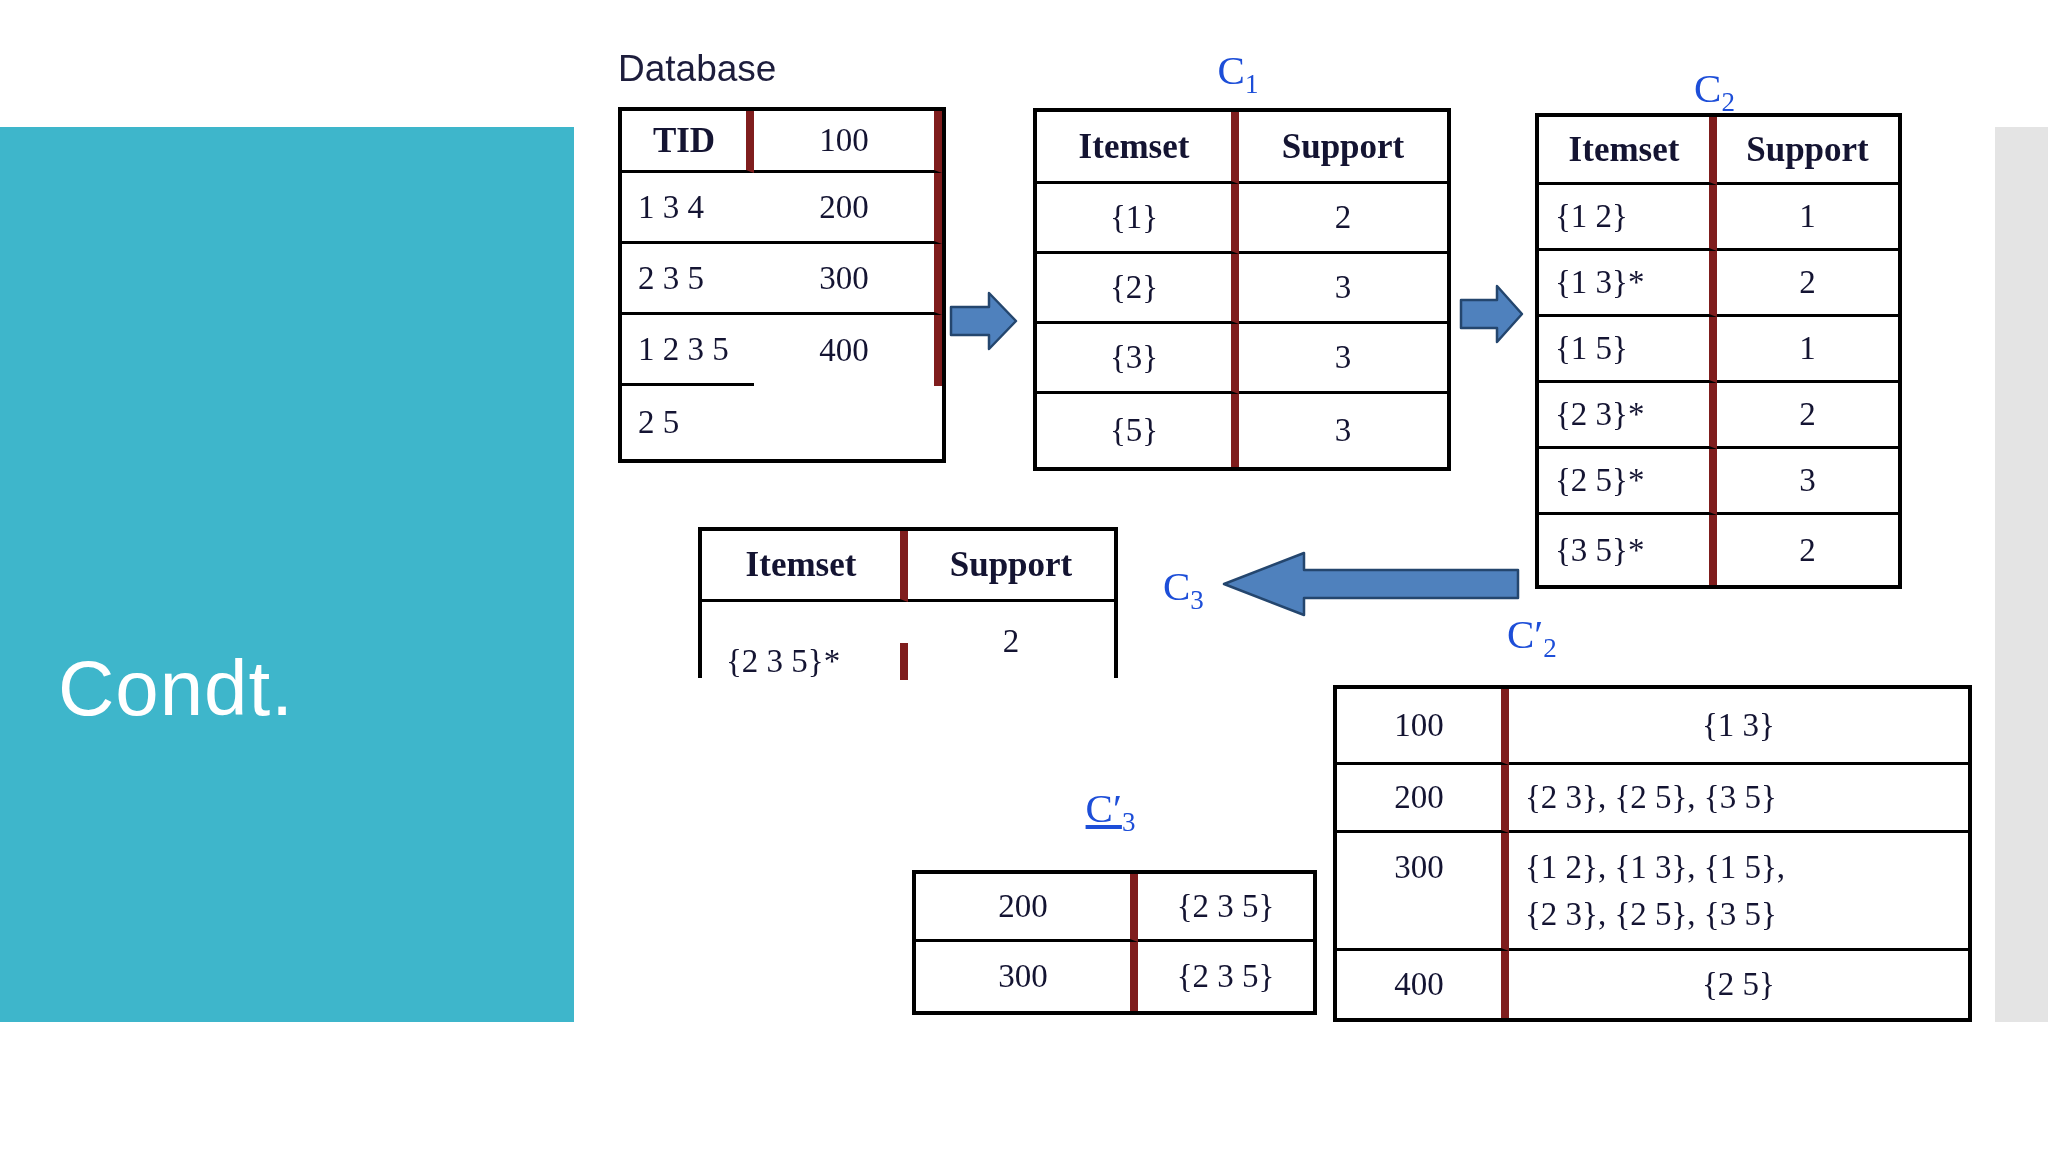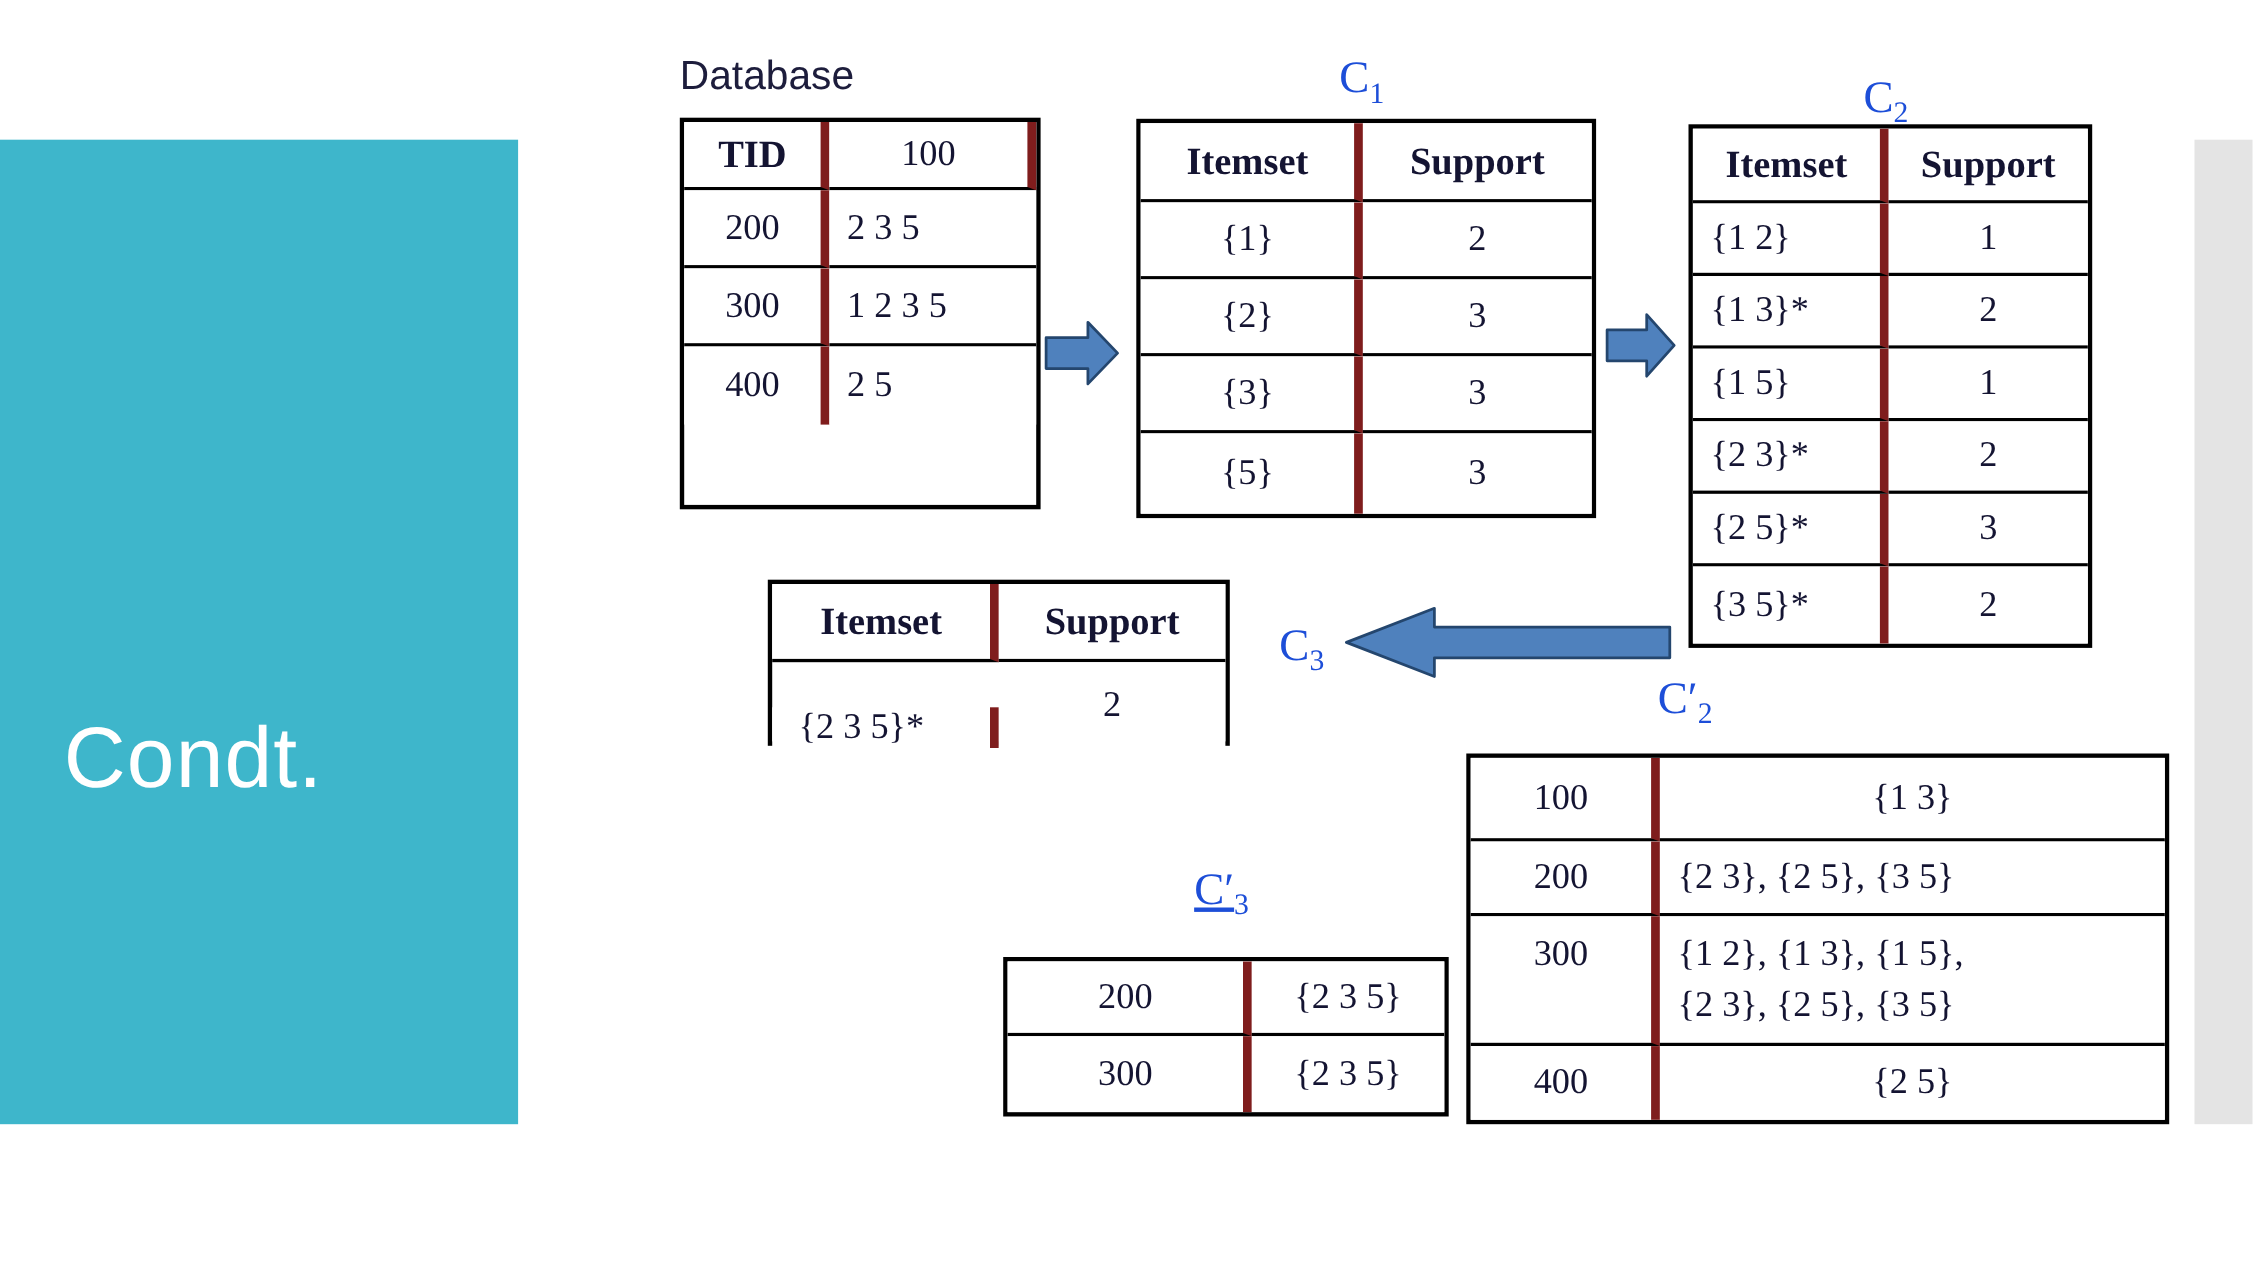--- a/index.html
+++ b/index.html
@@ -1,20 +1,20 @@
 <!DOCTYPE html>
 <html><head>
 <meta charset="utf-8">
 <style>
   html,body{margin:0;padding:0;background:#ffffff;}
   .slide{position:relative;width:2048px;height:1152px;background:#ffffff;overflow:hidden;
          font-family:"Liberation Serif",serif;}
 
   
-  .teal-box{position:absolute;left:0;top:127px;width:471px;height:895px;background:#3EB6CB;}
+  .teal-box{position:absolute;left:0;top:127px;width:574px;height:895px;background:#3EB6CB;}
   .gray-strip{position:absolute;left:1995px;top:127px;width:53px;height:895px;background:#E4E4E4;}
   .condt{position:absolute;left:58px;top:516px;font-family:"Liberation Sans",sans-serif;
          font-weight:300;font-size:78px;color:#ffffff;letter-spacing:1px;}
 
   
   .slabel{position:absolute;font-family:"Liberation Sans",sans-serif;font-size:37px;color:#1d1d3c;}
   .clabel{position:absolute;font-family:"Liberation Serif",serif;font-size:41px;color:#1d4ed8;text-align:center;}
   .clabel sub{font-size:27px;line-height:0;}
 
   
@@ -37,20 +37,21 @@
 
   <div class="teal-box">
     <div class="condt">Condt.</div>
   </div>
   <div class="gray-strip"></div>
 
   <div class="slabel" style="left:618px;top:48px;width:324px;">Database</div>
   <div class="tbl" style="left:618px;top:107px;width:320px;height:348px;grid-template-columns:132px 1fr;grid-template-rows:62px 71px 71px 71px 1fr;">
     <div class="cell hdr">TID</div>
     <div class="cell">100</div>
+    <div class="cell nr lr">1 3 4</div>
     <div class="cell">200</div>
     <div class="cell nr lr">2 3 5</div>
     <div class="cell">300</div>
     <div class="cell nr lr">1 2 3 5</div>
     <div class="cell nb">400</div>
     <div class="cell nr nb lr">2 5</div>
   </div>
 
   <svg class="arrow-svg" style="left:950px;top:291px;" width="68" height="60">
     <polygon points="1,16 39,16 39,2 66,30 39,58 39,44 1,44" fill="#4F81BD" stroke="#24466E" stroke-width="2.5" stroke-linejoin="round"></polygon>

